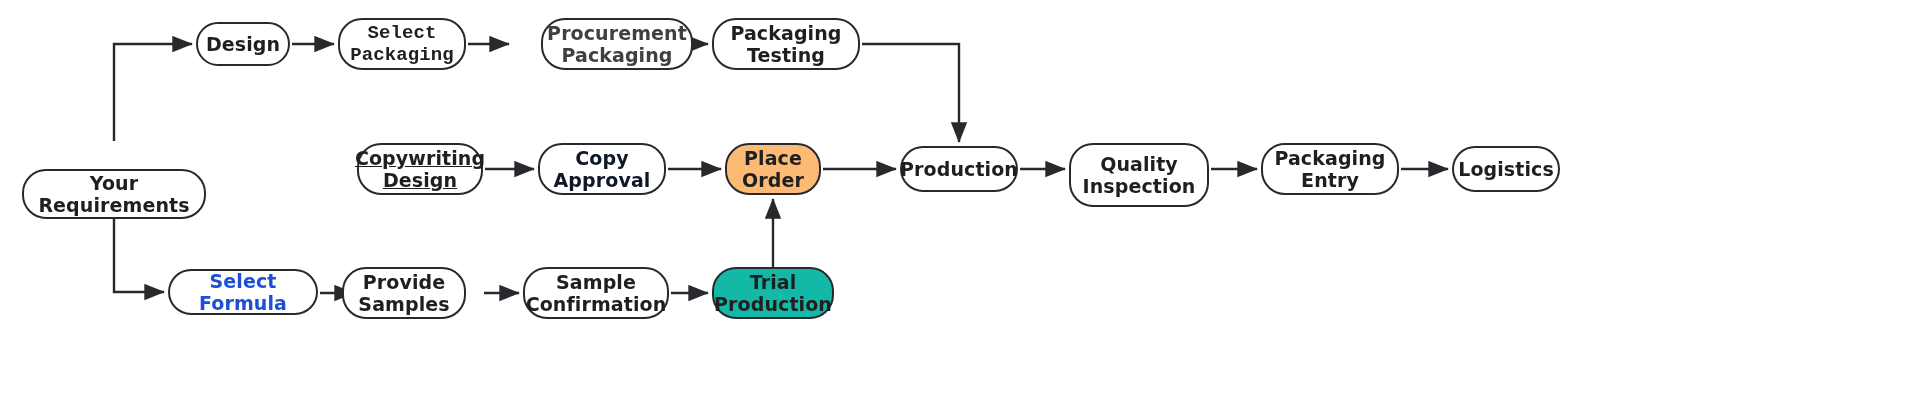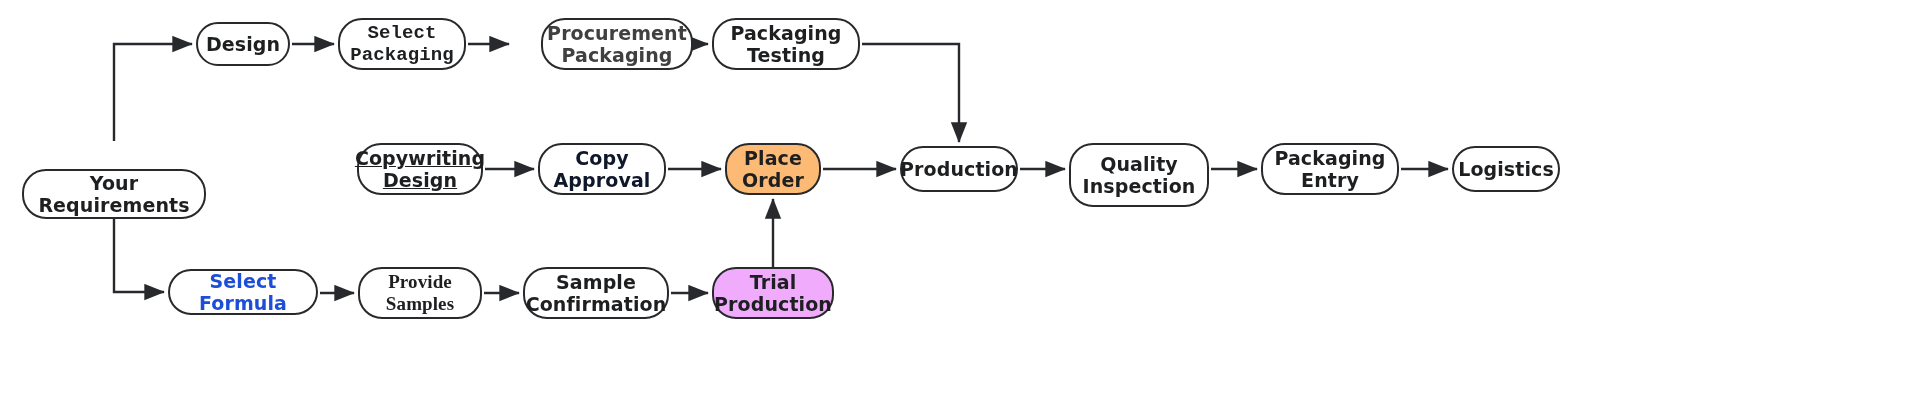--- a/index.html
+++ b/index.html
@@ -92,21 +92,21 @@
 Approval</span></div>
       <div class="node" style="left: 725px; top: 143px; width: 96px; height: 52px; border-radius: 24px; border-color: rgb(39, 41, 44); background: #fdba74; color: rgb(29, 31, 33);"><span>Place
 Order</span></div>
       <div class="node" style="left: 900px; top: 146px; width: 118px; height: 46px; border-radius: 23px; border-color: rgb(39, 41, 44); background: rgb(255, 255, 255); color: rgb(29, 31, 33);"><span>Production</span></div>
       <div class="node" style="left: 1069px; top: 143px; width: 140px; height: 64px; border-radius: 24px; border-color: rgb(39, 41, 44); background: rgb(255, 255, 255); color: rgb(29, 31, 33);"><span>Quality
 Inspection</span></div>
       <div class="node" style="left: 1261px; top: 143px; width: 138px; height: 52px; border-radius: 24px; border-color: rgb(39, 41, 44); background: rgb(255, 255, 255); color: rgb(29, 31, 33);"><span>Packaging
 Entry</span></div>
       <div class="node" style="left: 1452px; top: 146px; width: 108px; height: 46px; border-radius: 23px; border-color: rgb(39, 41, 44); background: rgb(255, 255, 255); color: rgb(29, 31, 33); text-align: right;"><span>Logistics</span></div>
       <div class="node" style="left: 168px; top: 269px; width: 150px; height: 46px; border-radius: 23px; border-color: rgb(39, 41, 44); background: rgb(255, 255, 255); color: #1d4ed8;"><span>Select Formula</span></div>
-      <div class="node" style="left: 358px; top: 267px; width: 124px; height: 52px; border-radius: 24px; border-color: rgb(39, 41, 44); background: rgb(255, 255, 255); color: rgb(29, 31, 33); font-family: Liberation Serif, serif;"><span>Provide
+      <div class="node" style="left: 342px; top: 267px; width: 124px; height: 52px; border-radius: 24px; border-color: rgb(39, 41, 44); background: rgb(255, 255, 255); color: rgb(29, 31, 33);"><span>Provide
 Samples</span></div>
       <div class="node" style="left: 523px; top: 267px; width: 146px; height: 52px; border-radius: 24px; border-color: rgb(39, 41, 44); background: rgb(255, 255, 255); color: rgb(29, 31, 33);"><span>Sample
 Confirmation</span></div>
-      <div class="node" style="left: 712px; top: 267px; width: 122px; height: 52px; border-radius: 24px; border-color: rgb(39, 41, 44); background: #f0abfc; color: rgb(29, 31, 33);"><span>Trial
+      <div class="node" style="left: 712px; top: 267px; width: 122px; height: 52px; border-radius: 24px; border-color: rgb(39, 41, 44); background: #14b8a6; color: rgb(29, 31, 33);"><span>Trial
 Production</span></div>
     </div>
 
 </div>
 
 </body></html>

